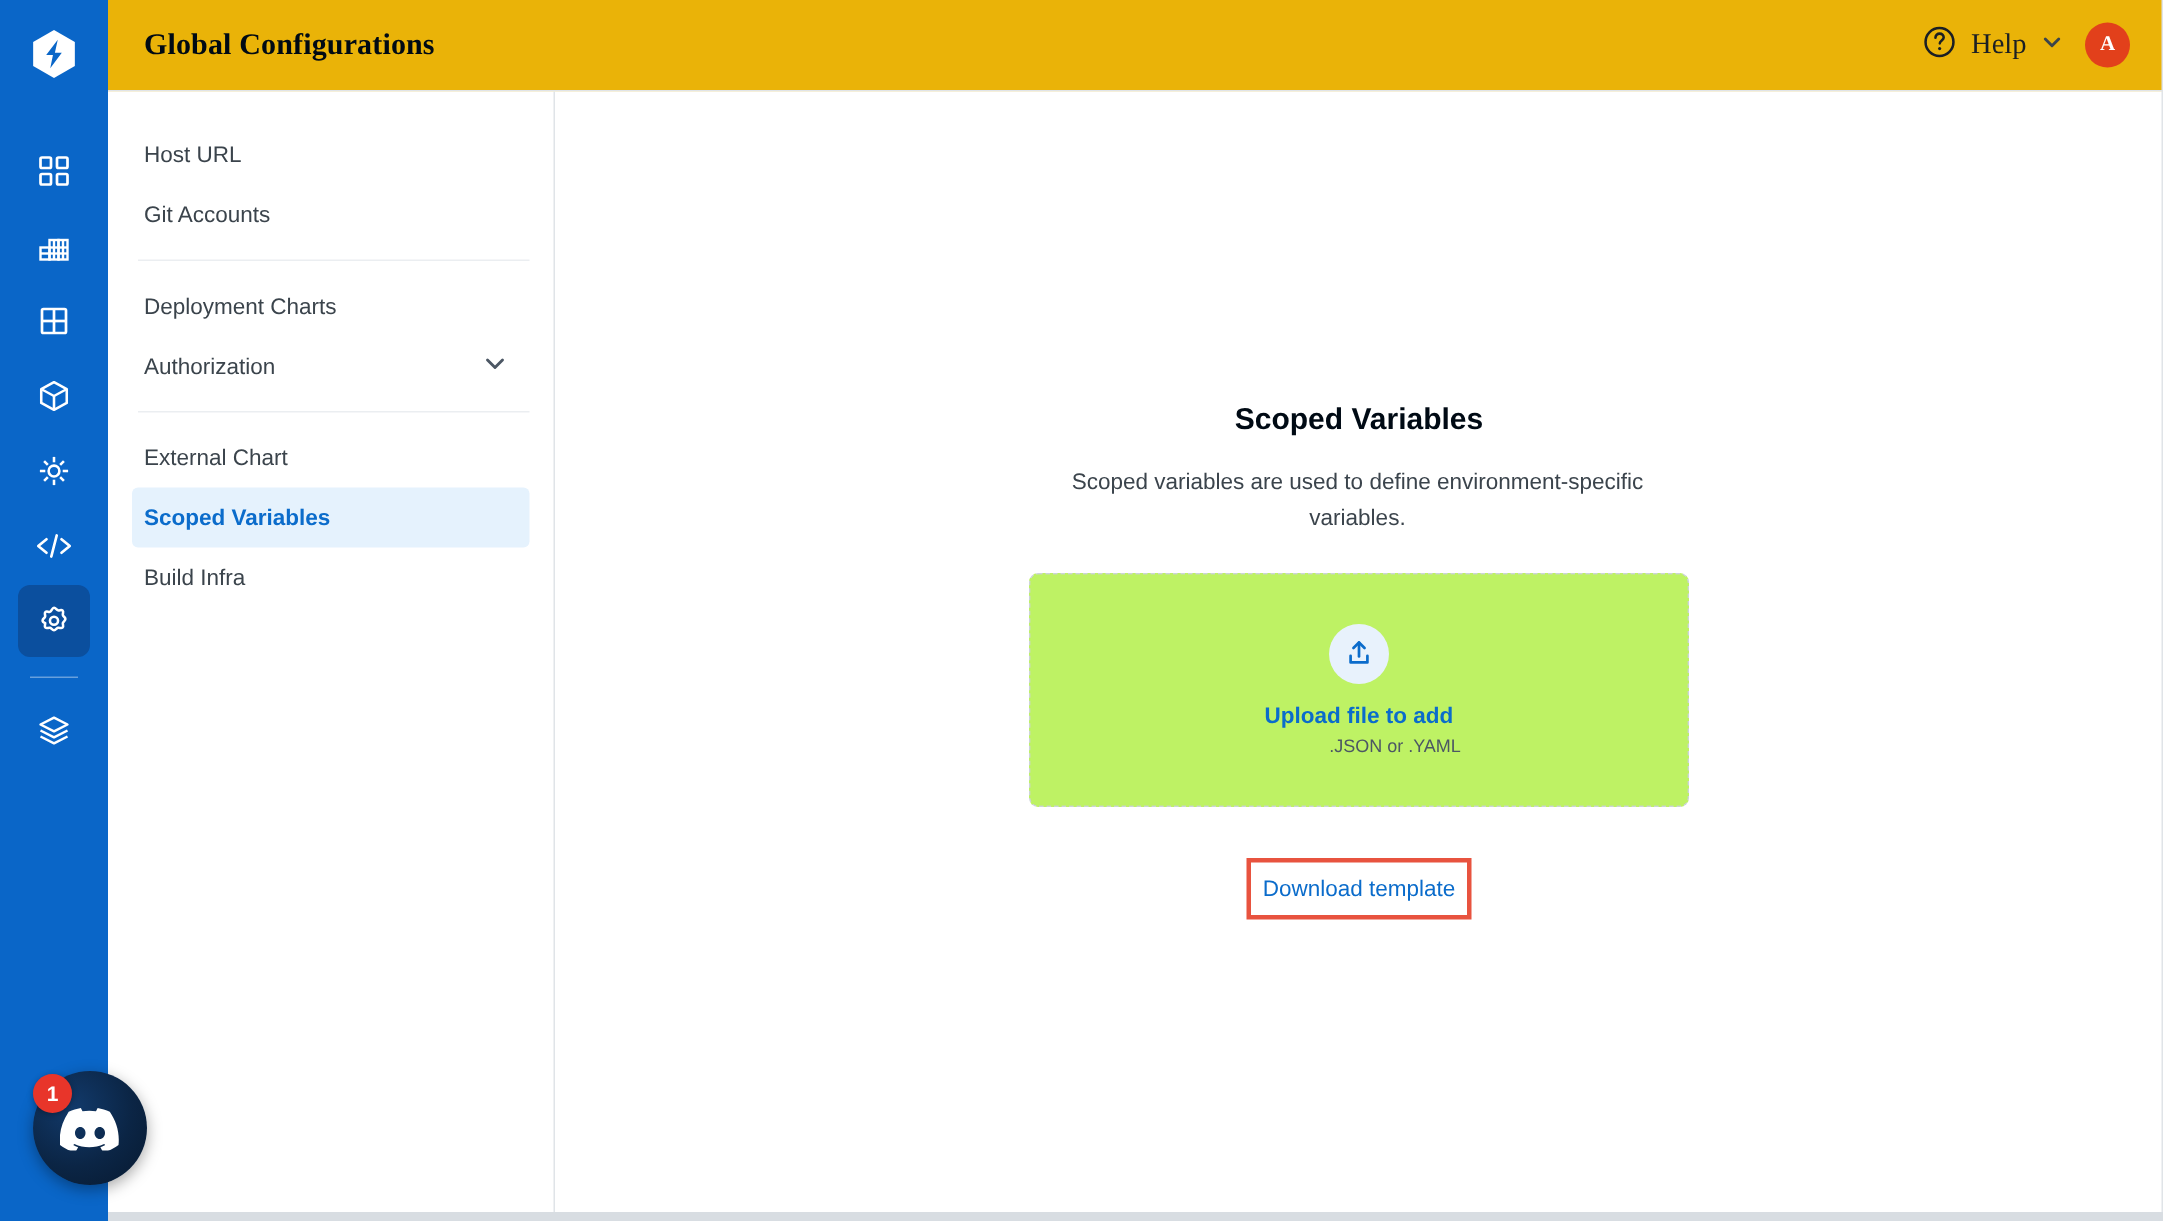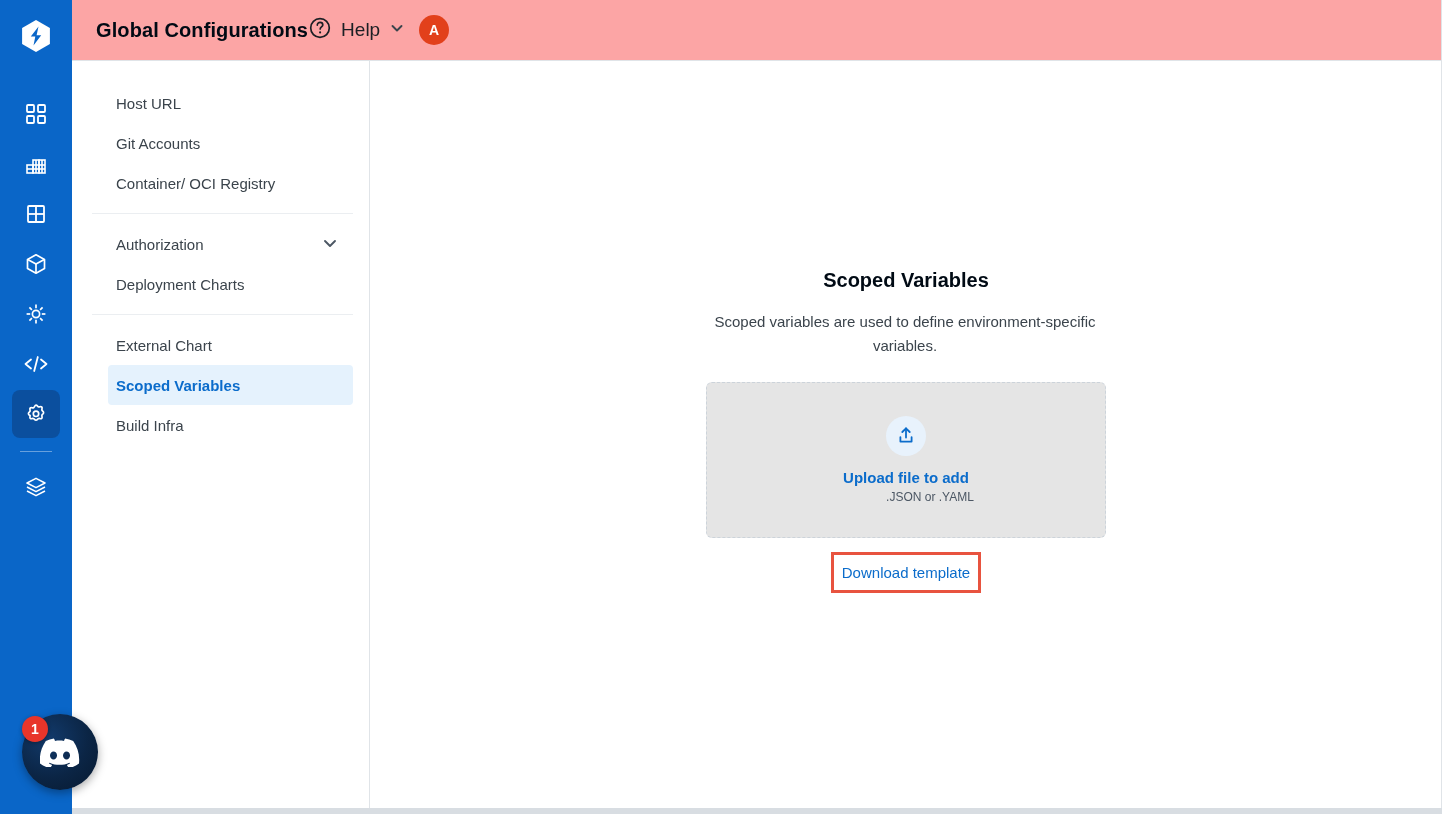--- a/index.html
+++ b/index.html
@@ -113,22 +113,24 @@
     background: #ffffff;
   }
 
   
   .topbar {
     height: 61px;
     flex: 0 0 61px;
     border-bottom: 1px solid #e0e4e8;
     display: flex;
     align-items: center;
+    justify-content: space-between;
     padding: 0 22px 0 24px;
-    background: #fca5a5;
+    background: #eab308;
+    font-family: Liberation Serif, serif;
   }
   .page-title {
     font-size: 20px;
     font-weight: bold;
     color: #000a14;
     letter-spacing: 0.1px;
   }
   .topbar-right {
     display: flex;
     align-items: center;
@@ -164,21 +166,21 @@
 
   
   .navcol {
     width: 298px;
     flex: 0 0 298px;
     border-right: 1px solid #e0e4e8;
     padding-top: 22px;
     background: #ffffff;
     overflow: hidden;
   }
-  .nav-group { padding: 0 16px; margin-left: 20px; }
+  .nav-group { padding: 0 16px; }
   .nav-item {
     height: 40px;
     display: flex;
     align-items: center;
     justify-content: space-between;
     padding: 0 14px 0 8px;
     border-radius: 4px;
     font-size: 15px;
     color: #3b444c;
     cursor: pointer;
@@ -213,25 +215,25 @@
   }
   .empty-sub {
     font-size: 15px;
     line-height: 24px;
     color: #3b444c;
     text-align: center;
     width: 386px;
     margin: 0 2px 24px 0;
   }
   .dropzone {
-    width: 400px;
+    width: 440px;
     height: 156px;
     border: 1px dashed #ccd3da;
     border-radius: 6px;
-    background: #e5e5e5;
+    background: #bef264;
     display: flex;
     flex-direction: column;
     align-items: center;
     justify-content: center;
     cursor: pointer;
   }
   .upload-badge {
     width: 40px; height: 40px;
     border-radius: 50%;
     background: #e8f2fc;
@@ -243,21 +245,21 @@
     font-weight: bold;
     color: #0b6ccb;
     margin-bottom: 4px;
   }
   .dropzone-hint {
     font-size: 12px;
     color: #4c5764;
     margin-left: 48px;
   }
   .download-wrap {
-    margin-top: 14px;
+    margin-top: 34px;
     border: 3px solid #e8533f;
     background: #ffffff;
     padding: 9px 8px;
     display: inline-flex;
     align-items: center;
     justify-content: center;
   }
   .download-link {
     font-size: 15px;
     color: #0b6ccb;
@@ -419,38 +421,35 @@
 
       <div class="navcol">
 
         <div class="nav-group">
           <div class="nav-item">
             <span>Host URL</span>
           </div>
           <div class="nav-item">
             <span>Git Accounts</span>
           </div>
-          <div class="nav-item">
-            <span>Container/ OCI Registry</span>
-          </div>
         </div>
 
         <div class="nav-divider"></div>
 
         <div class="nav-group">
+          <div class="nav-item">
+            <span>Deployment Charts</span>
+          </div>
           <div class="nav-item">
             <span>Authorization</span>
             <span>
               <svg width="18" height="18" viewBox="0 0 18 18" fill="none" stroke="#4c5764" stroke-width="1.9" stroke-linecap="round" stroke-linejoin="round">
                 <polyline points="4,7 9,12 14,7"></polyline>
               </svg>
             </span>
-          </div>
-          <div class="nav-item">
-            <span>Deployment Charts</span>
           </div>
         </div>
 
         <div class="nav-divider"></div>
 
         <div class="nav-group">
           <div class="nav-item">
             <span>External Chart</span>
           </div>
           <div class="nav-item active">

